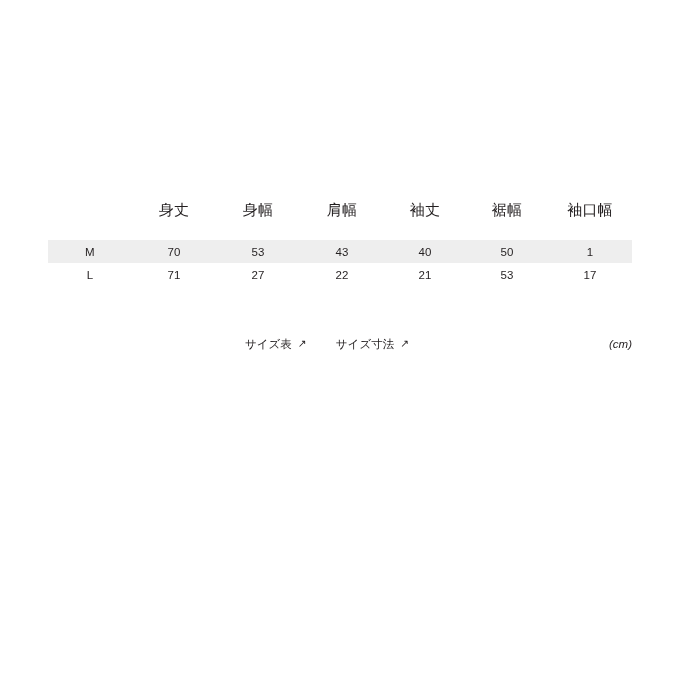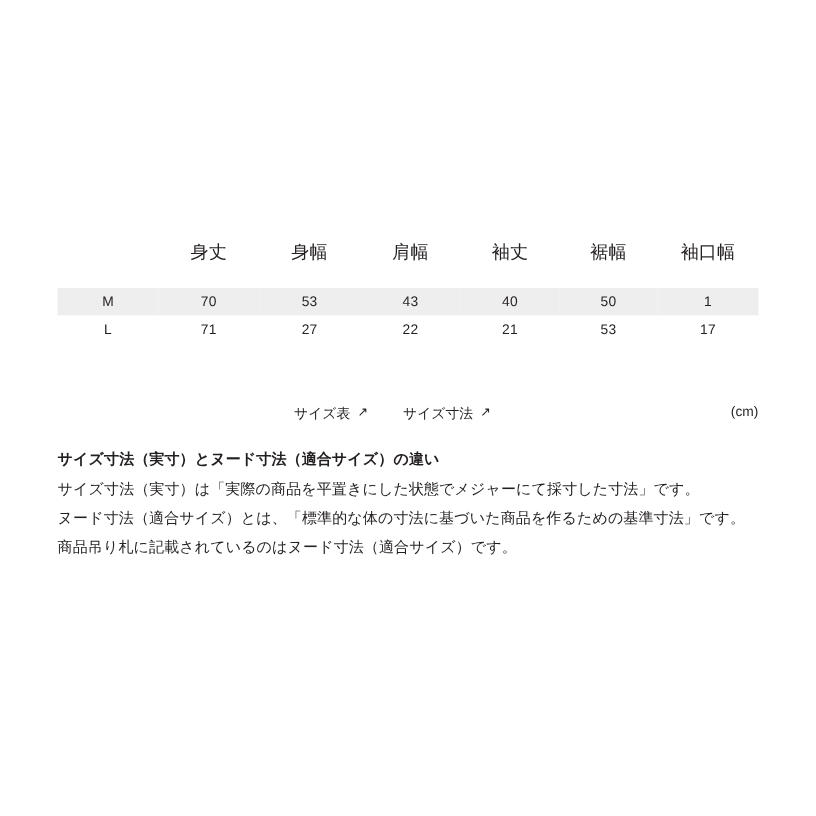--- a/index.html
+++ b/index.html
@@ -91,20 +91,21 @@
     margin-left: 6px;
     font-size: 10.5px;
     transform: translateY(-1px);
   }
   .unit {
     position: absolute;
     right: 0;
     top: 1px;
     font-size: 11.5px;
     color: #231f20;
+    font-style: italic;
   }
 
   
   .note {
     position: absolute;
     left: 48px;
     top: 375px;
     width: 600px;
   }
   .note h2 {
@@ -174,20 +175,14 @@
       </tbody>
     </table>
   </div>
 
   <div class="links">
     <a class="lnk" href="#"><span>サイズ表</span><span class="arrow">↗</span></a>
     <a class="lnk" href="#"><span>サイズ寸法</span><span class="arrow">↗</span></a>
     <span class="unit">(cm)</span>
   </div>
 
-  <div class="note">
-    <h2>サイズ寸法（実寸）とヌード寸法（適合サイズ）の違い</h2>
-    <p>サイズ寸法（実寸）は「実際の商品を平置きにした状態でメジャーにて採寸した寸法」です。</p>
-    <p>ヌード寸法（適合サイズ）とは、「標準的な体の寸法に基づいた商品を作るための基準寸法」です。</p>
-    <p>商品吊り札に記載されているのはヌード寸法（適合サイズ）です。</p>
-  </div>
 
 </div>
 
 </body></html>

